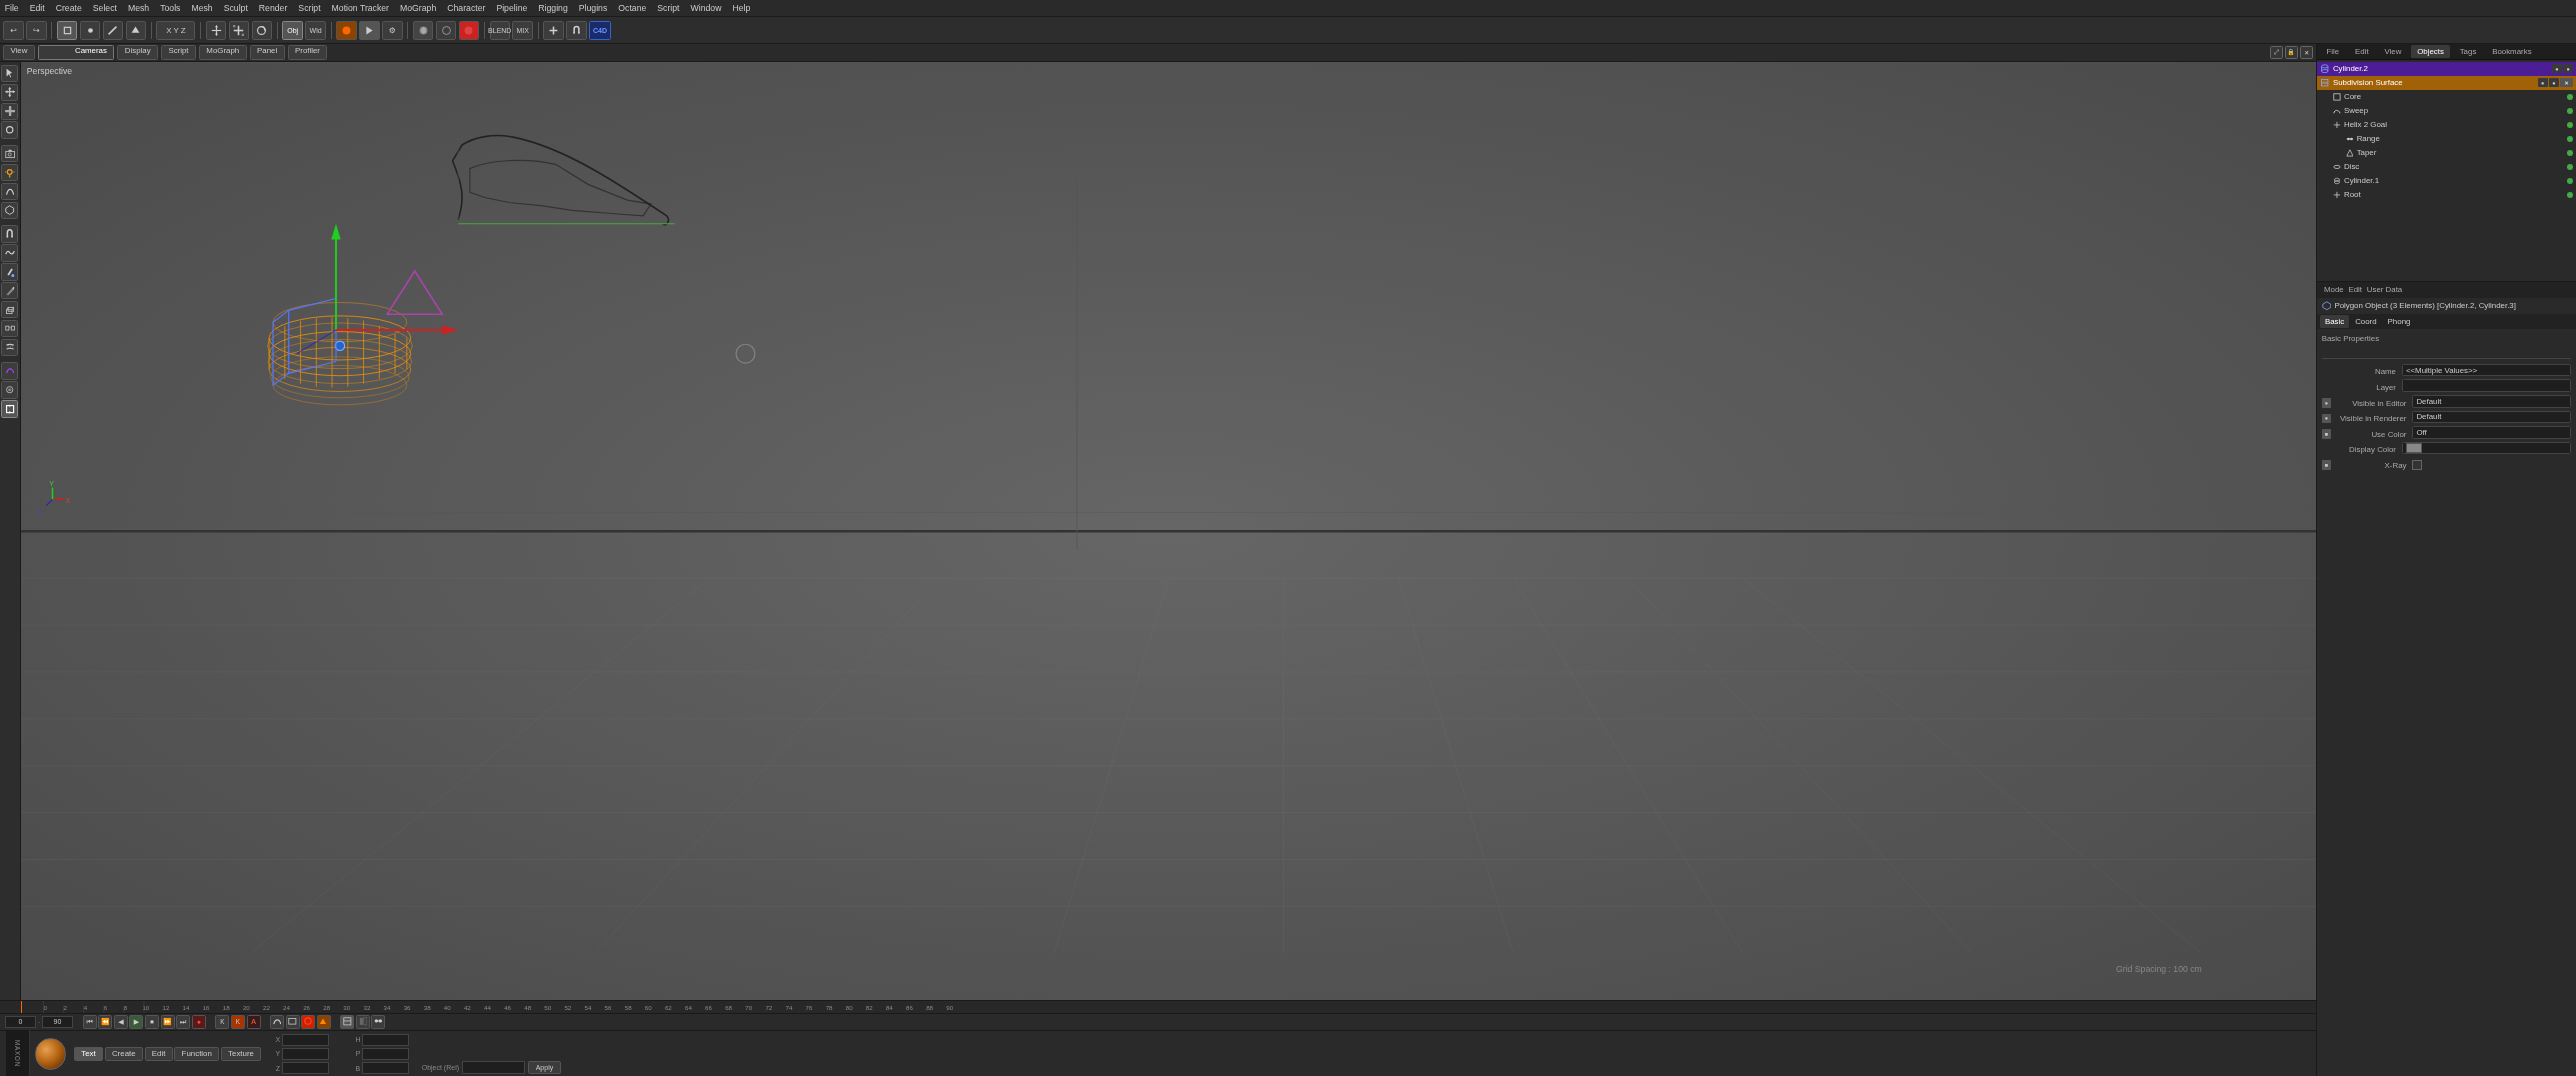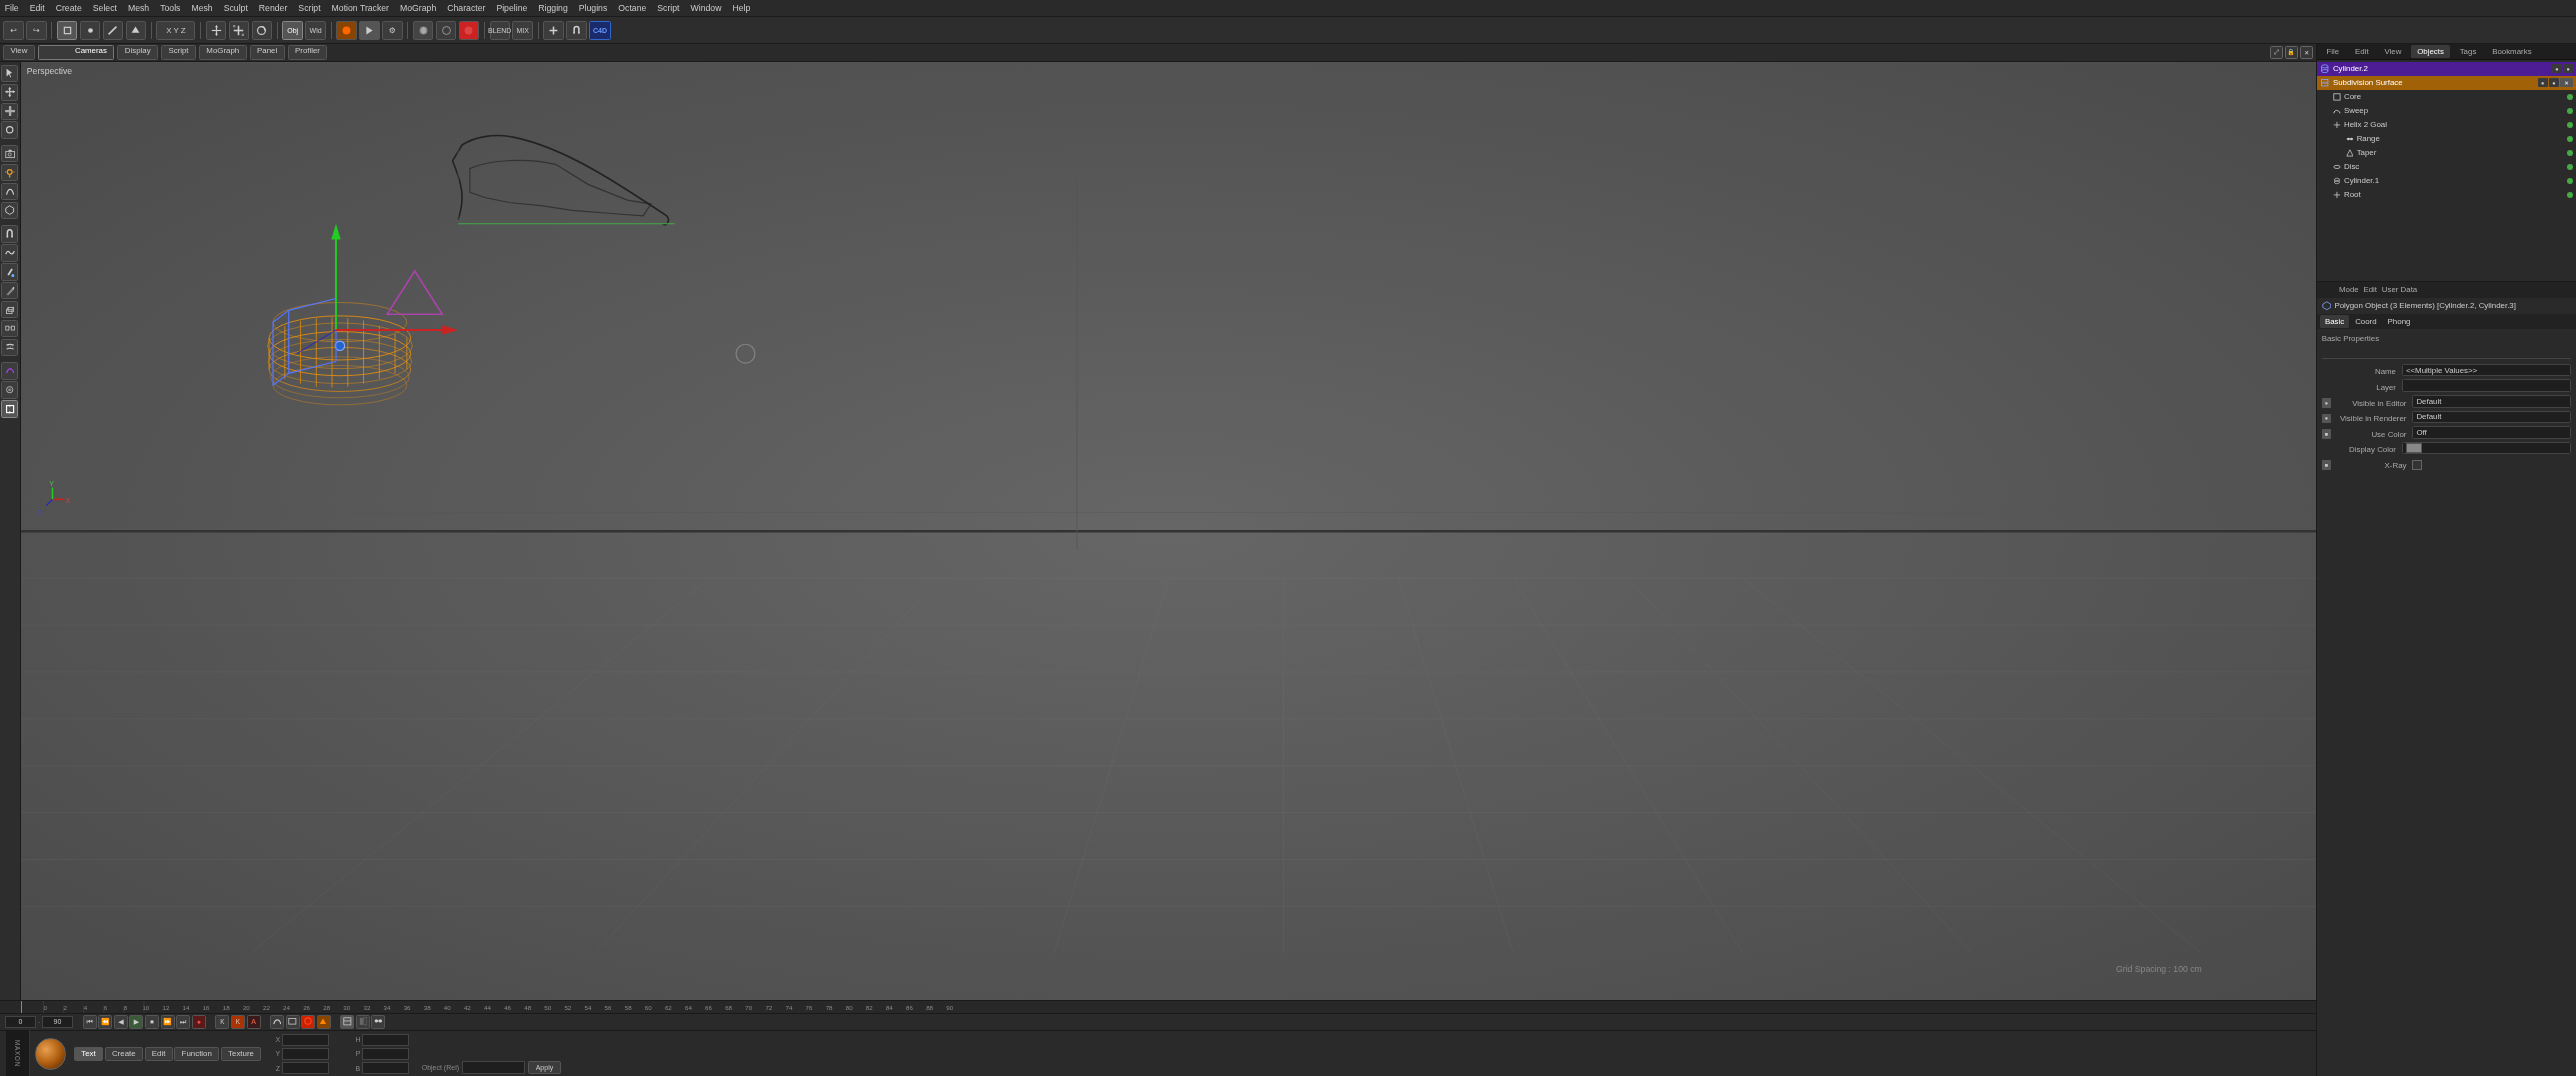--- a/index.html
+++ b/index.html
@@ -188,21 +188,21 @@
       background: #2a2a2a;
       border-top: 0.8px solid #1a1a1a;
       display: flex;
       flex-direction: column;
     }
     #props-header {
       height: 15.8px;
       background: #222;
       display: flex;
       align-items: center;
-      padding: 0 22px;
+      padding: 0 7px;
       gap: 4.7px;
       font-size: 7.9px;
       color: #aaa;
     }
     .props-tab {
       padding: 1.6px 4.7px;
       cursor: pointer;
       border-radius: 1.6px;
       font-size: 7.9px;
     }

